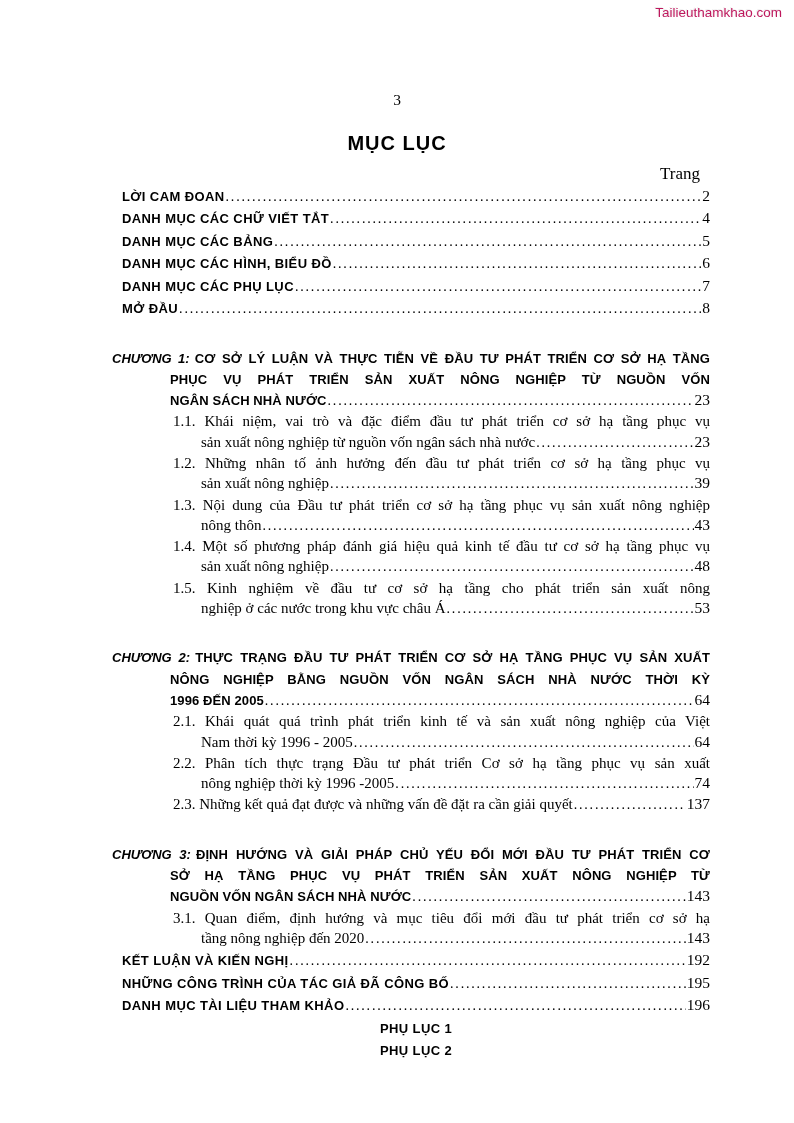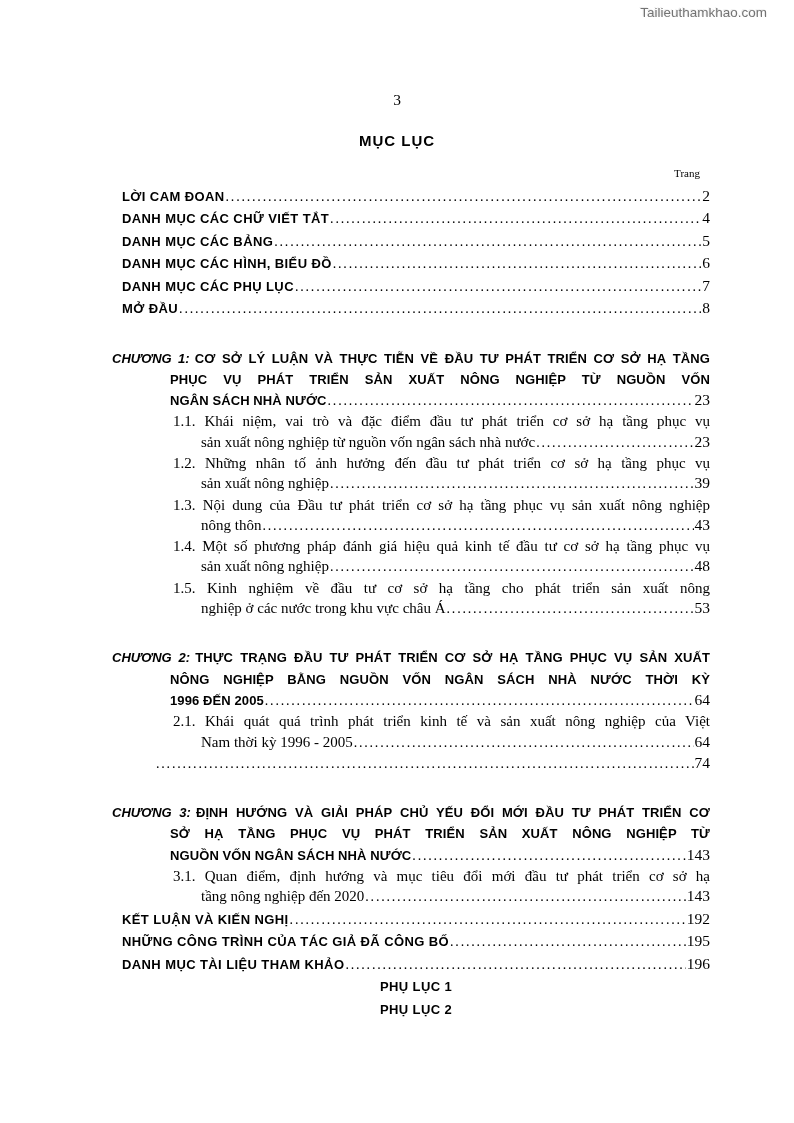--- a/index.html
+++ b/index.html
@@ -7,55 +7,55 @@
     position: relative;
     width: 794px;
     height: 1123px;
     background: #ffffff;
     overflow: hidden;
     color: #000;
   }
   .watermark {
     position: absolute;
     top: 5px;
-    right: 27px;
+    right: 12px;
     font-family: "Liberation Sans", sans-serif;
     font-size: 13.5px;
-    color: #737373;
+    color: #be185d;
     text-shadow: -1px -1px 0 #efefef;
   }
   .pagenum {
     position: absolute;
     top: 91px;
     left: 0; right: 0;
     text-align: center;
     font-family: "Liberation Serif", serif;
     font-size: 15.5px;
   }
   .doc-title {
     position: absolute;
     top: 132px;
     left: 0; right: 0;
     text-align: center;
     font-family: "Liberation Sans", sans-serif;
     font-weight: bold;
-    font-size: 15px;
+    font-size: 20px;
     letter-spacing: 1px;
   }
   .toc {
     position: absolute;
     top: 163px;
     left: 112px;
     width: 598px;
   }
   .trang-row {
     text-align: right;
     padding-right: 10px;
     font-family: "Liberation Serif", serif;
-    font-size: 11px;
+    font-size: 17px;
     line-height: 21.5px;
   }
   .row { line-height: 20.3px; }
   .entry.section .row { line-height: 21.5px; }
 
   
   .entry.section .txt,
   .entry.chapter .txt, .entry.chapter .jtxt {
     font-family: "Liberation Sans", sans-serif;
     font-weight: bold;
@@ -224,23 +224,32 @@
         </div>
         <div class="entry sub">
           <div class="row jrow ind-sub-first"><span class="jtxt">2.1. Khái quát quá trình phát triển kinh tế và sản xuất nông nghiệp của Việt</span></div>
           <div class="row dotrow ind-sub-wrap">
             <span class="txt">Nam thời kỳ 1996 - 2005</span>
             <span class="leader"></span>
             <span class="pg">64</span>
           </div>
         </div>
         <div class="entry sub">
-          <div class="row dotrow ind-sub-wrap">
+          <div class="row jrow ind-sub-first"><span class="jtxt">2.2. Phân tích thực trạng Đầu tư phát triển Cơ sở hạ tầng phục vụ sản xuất</span></div>
+          <div class="row dotrow ind-sub-wrap">
+            <span class="txt">nông nghiệp thời kỳ 1996 -2005</span>
             <span class="leader"></span>
             <span class="pg">74</span>
+          </div>
+        </div>
+        <div class="entry sub">
+          <div class="row dotrow ind-sub-first">
+            <span class="txt">2.3. Những kết quả đạt được và những vấn đề đặt ra cần giải quyết</span>
+            <span class="leader"></span>
+            <span class="pg">137</span>
           </div>
         </div>
         <div class="entry chapter">
           <div class="row jrow ind-ch-first"><span class="prefix">CHƯƠNG 3:</span><span class="jtxt">ĐỊNH HƯỚNG VÀ GIẢI PHÁP CHỦ YẾU ĐỔI MỚI ĐẦU TƯ PHÁT TRIỂN CƠ</span></div>
           <div class="row jrow ind-ch-wrap"><span class="jtxt">SỞ HẠ TẦNG PHỤC VỤ PHÁT TRIỂN SẢN XUẤT NÔNG NGHIỆP TỪ</span></div>
           <div class="row dotrow ind-ch-wrap">
             <span class="txt">NGUỒN VỐN NGÂN SÁCH NHÀ NƯỚC</span>
             <span class="leader"></span>
             <span class="pg">143</span>
           </div>

